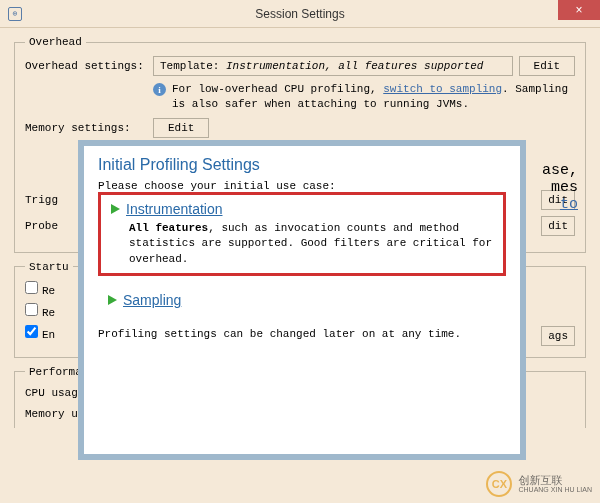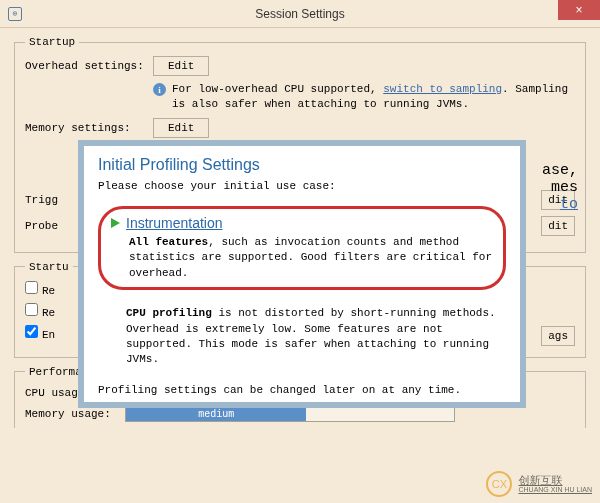--- a/index.html
+++ b/index.html
@@ -160,39 +160,37 @@
       flex: 1;
       background: #f8f2e6;
     }
 
     
     .modal {
       position: absolute;
       left: 78px;
       top: 140px;
       width: 448px;
-      height: 268px;
+      height: 320px;
       background: #fff;
       border: 6px solid #9fb8cc;
       padding: 10px 14px;
     }
     .modal-title {
       color: #2a6aa8;
       font-family: Arial, sans-serif;
       font-size: 16px;
       margin-bottom: 6px;
     }
     .modal-sub {
       font-size: 11px;
-      margin-bottom: 14px;
     }
     .option {
       padding: 6px 10px;
       margin-bottom: 10px;
-      border-radius: 25px;
     }
     .option.highlighted {
       border: 3px solid #d03030;
     }
     .opt-head {
       display: flex;
       align-items: center;
       gap: 6px;
       margin-bottom: 4px;
     }
@@ -234,48 +232,51 @@
       display: flex;
       align-items: center;
       gap: 6px;
       opacity: 0.7;
     }
     .wm-logo {
       width: 26px; height: 26px;
       border: 2px solid #e6a020;
       border-radius: 50%;
       display: flex; align-items: center; justify-content: center;
-      color: #e6a020; font-weight: normal; font-family: Arial;
-      font-size: 11px;
-    }
-    .wm-text { font-family: Arial; font-size: 11px; color: #333; line-height: 1.1; text-decoration: underline; }
+      color: #e6a020; font-weight: bold; font-family: Arial;
+      font-size: 11px;
+    }
+    .wm-text { font-family: Arial; font-size: 11px; color: #333; line-height: 1.1; }
   </style>
 </head>
 <body>
 
 <div class="titlebar">
   <div class="titlebar-icon">⊕</div>
   <div class="titlebar-title">Session Settings</div>
   <div class="close-btn">×</div>
 </div>
 
 <div class="content">
 
   <fieldset>
-    <legend>Startup</legend>
+    <legend>Overhead</legend>
 
     <div class="row">
       <div class="row-label">Overhead settings:</div>
+      <div class="template-box">
+        <span class="prefix">Template: </span><span>Instrumentation, all features supported</span>
+      </div>
       <button class="btn">Edit</button>
     </div>
 
     <div class="info-row">
       <div class="info-icon">i</div>
       <div class="info-text">
-        <span>For low-overhead CPU supported, </span><span class="link">switch to sampling</span><span>. Sampling is also safer when attaching to running JVMs.</span>
+        <span>For low-overhead CPU profiling, </span><span class="link">switch to sampling</span><span>. Sampling is also safer when attaching to running JVMs.</span>
       </div>
     </div>
 
     <div class="row">
       <div class="row-label">Memory settings:</div>
       <button class="btn">Edit</button>
     </div>
 
     <div class="row" style="margin-top:52px">
       <div class="row-label">Trigg</div>
@@ -332,22 +333,23 @@
     <div class="opt-head">
       <span class="arrow-icon"></span>
       <span class="opt-title">Instrumentation</span>
     </div>
     <div class="opt-desc">
       <b>All features</b><span>, such as invocation counts and method statistics are supported. Good filters are critical for overhead.</span>
     </div>
   </div>
 
   <div class="option">
-    <div class="opt-desc">
-      <b>CPU profiling</b><span> is not distorted by short-running methods. Overhead is extremely low. Some features are not supported. This mode is safer when attaching to running JVMs.</span>
+    <div class="opt-head">
+      <span class="arrow-icon"></span>
+      <span class="opt-title">Sampling</span>
     </div>
   </div>
 
   <div class="modal-foot">Profiling settings can be changed later on at any time.</div>
 </div>
 
 <div class="watermark">
   <div class="wm-logo">CX</div>
   <div class="wm-text">
     <div>创新互联</div>

